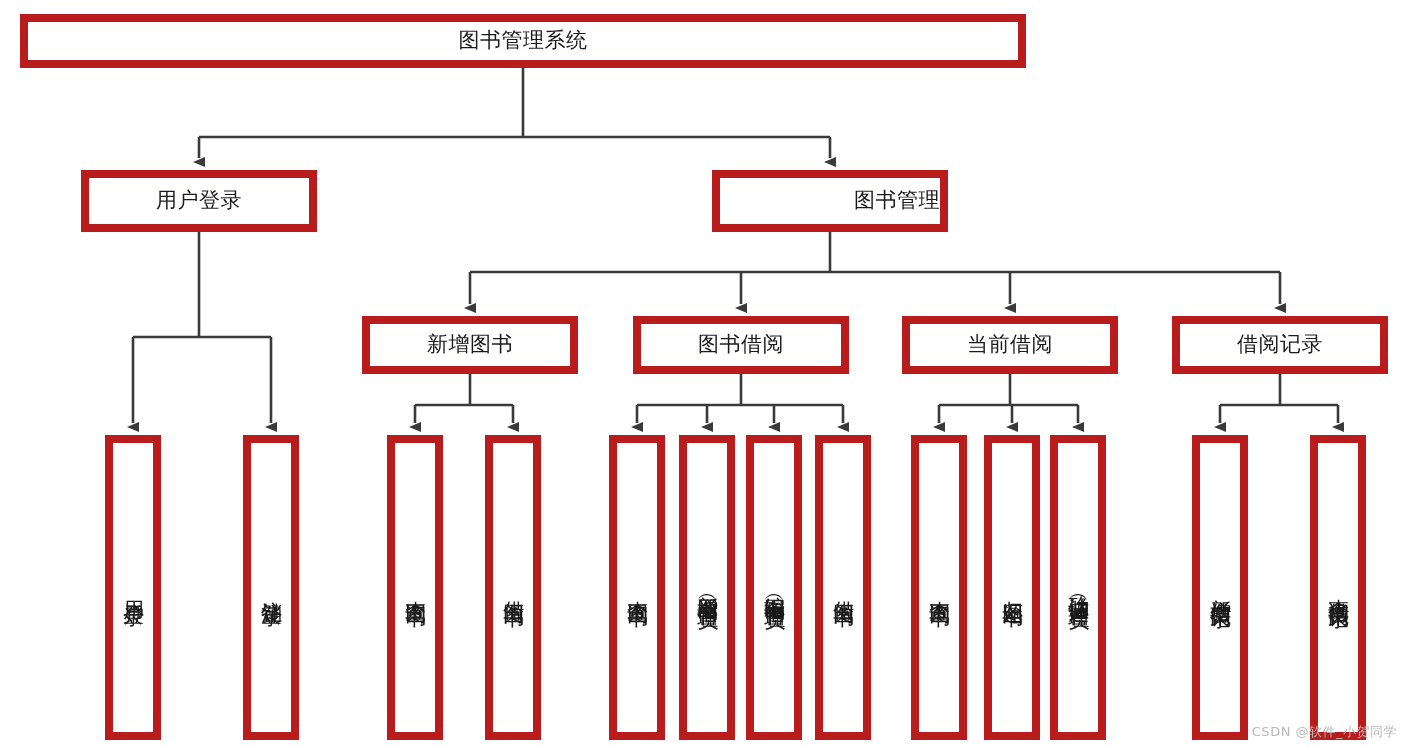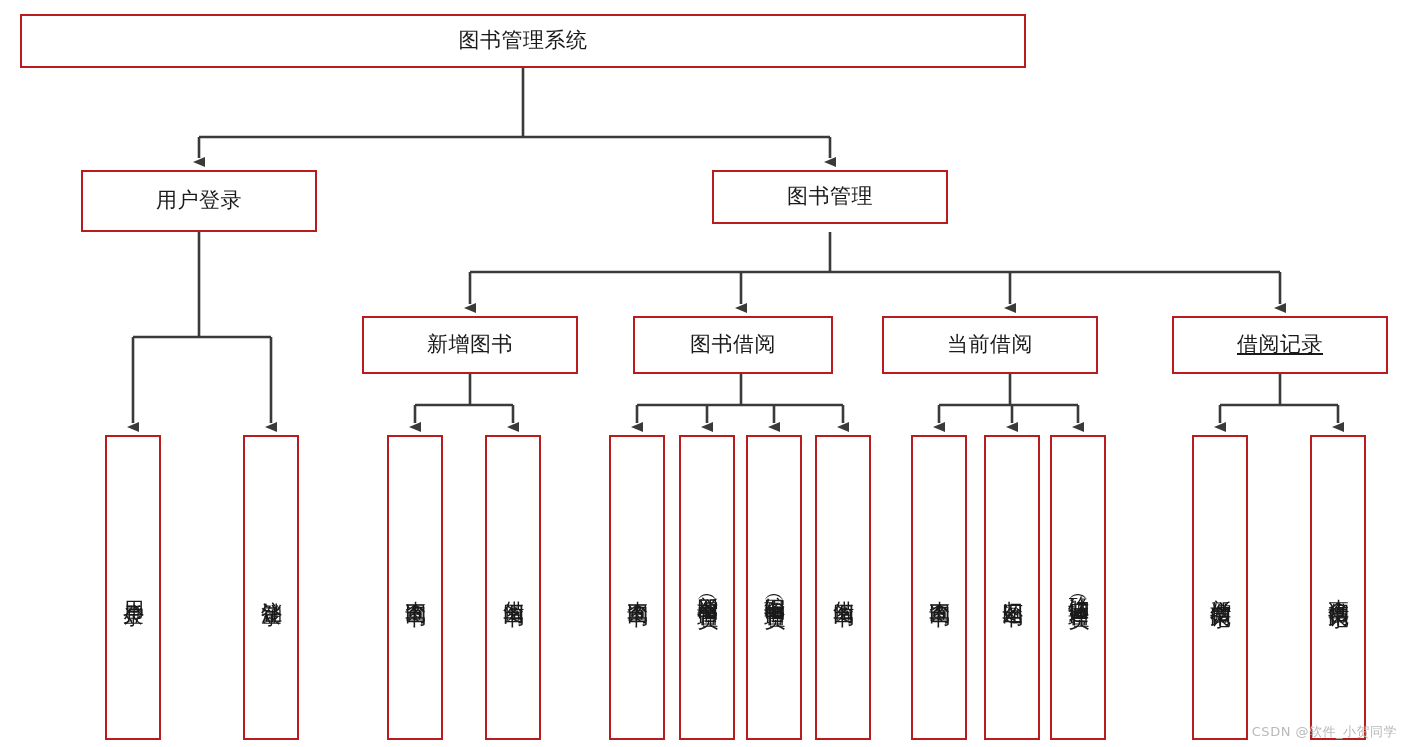--- a/index.html
+++ b/index.html
@@ -22,21 +22,21 @@
     left: 0;
     top: 0;
     width: 1405px;
     height: 747px;
     pointer-events: none;
   }
   .node {
     position: absolute;
     box-sizing: border-box;
     background: #ffffff;
-    border: 2px solid #b91c1c;
+    border: 8px solid #b91c1c;
     display: flex;
     align-items: center;
     justify-content: center;
     color: #1a1a1a;
   }
   .node-h {
     font-size: 21px;
     line-height: 1.2;
     letter-spacing: 0.5px;
     white-space: nowrap;
@@ -108,33 +108,33 @@
       </g>
   </svg>
 
   <div id="nodes">
       <div class="node node-h" style="left: 20px; top: 14px; width: 1006px; height: 54px;">
         <span>图书管理系统</span>
       </div>
       <div class="node node-h" style="left: 81px; top: 170px; width: 236px; height: 62px;">
         <span>用户登录</span>
       </div>
-      <div class="node node-h" style="left: 712px; top: 170px; width: 236px; height: 54px;">
+      <div class="node node-h" style="left: 712px; top: 170px; width: 236px; height: 62px; justify-content: flex-end;">
         <span>图书管理</span>
       </div>
       <div class="node node-h" style="left: 362px; top: 316px; width: 216px; height: 58px;">
         <span>新增图书</span>
       </div>
-      <div class="node node-h" style="left: 633px; top: 316px; width: 200px; height: 58px;">
+      <div class="node node-h" style="left: 633px; top: 316px; width: 216px; height: 58px;">
         <span>图书借阅</span>
       </div>
-      <div class="node node-h" style="left: 882px; top: 316px; width: 216px; height: 58px;">
+      <div class="node node-h" style="left: 902px; top: 316px; width: 216px; height: 58px;">
         <span>当前借阅</span>
       </div>
-      <div class="node node-h" style="left: 1172px; top: 316px; width: 216px; height: 58px; text-decoration: underline;">
+      <div class="node node-h" style="left: 1172px; top: 316px; width: 216px; height: 58px;">
         <span>借阅记录</span>
       </div>
       <div class="node node-v" style="left: 105px; top: 435px; width: 56px; height: 305px;">
         <span>用户登录</span>
       </div>
       <div class="node node-v" style="left: 243px; top: 435px; width: 56px; height: 305px;">
         <span>注销登录</span>
       </div>
       <div class="node node-v" style="left: 387px; top: 435px; width: 56px; height: 305px;">
         <span>查询图书</span>

